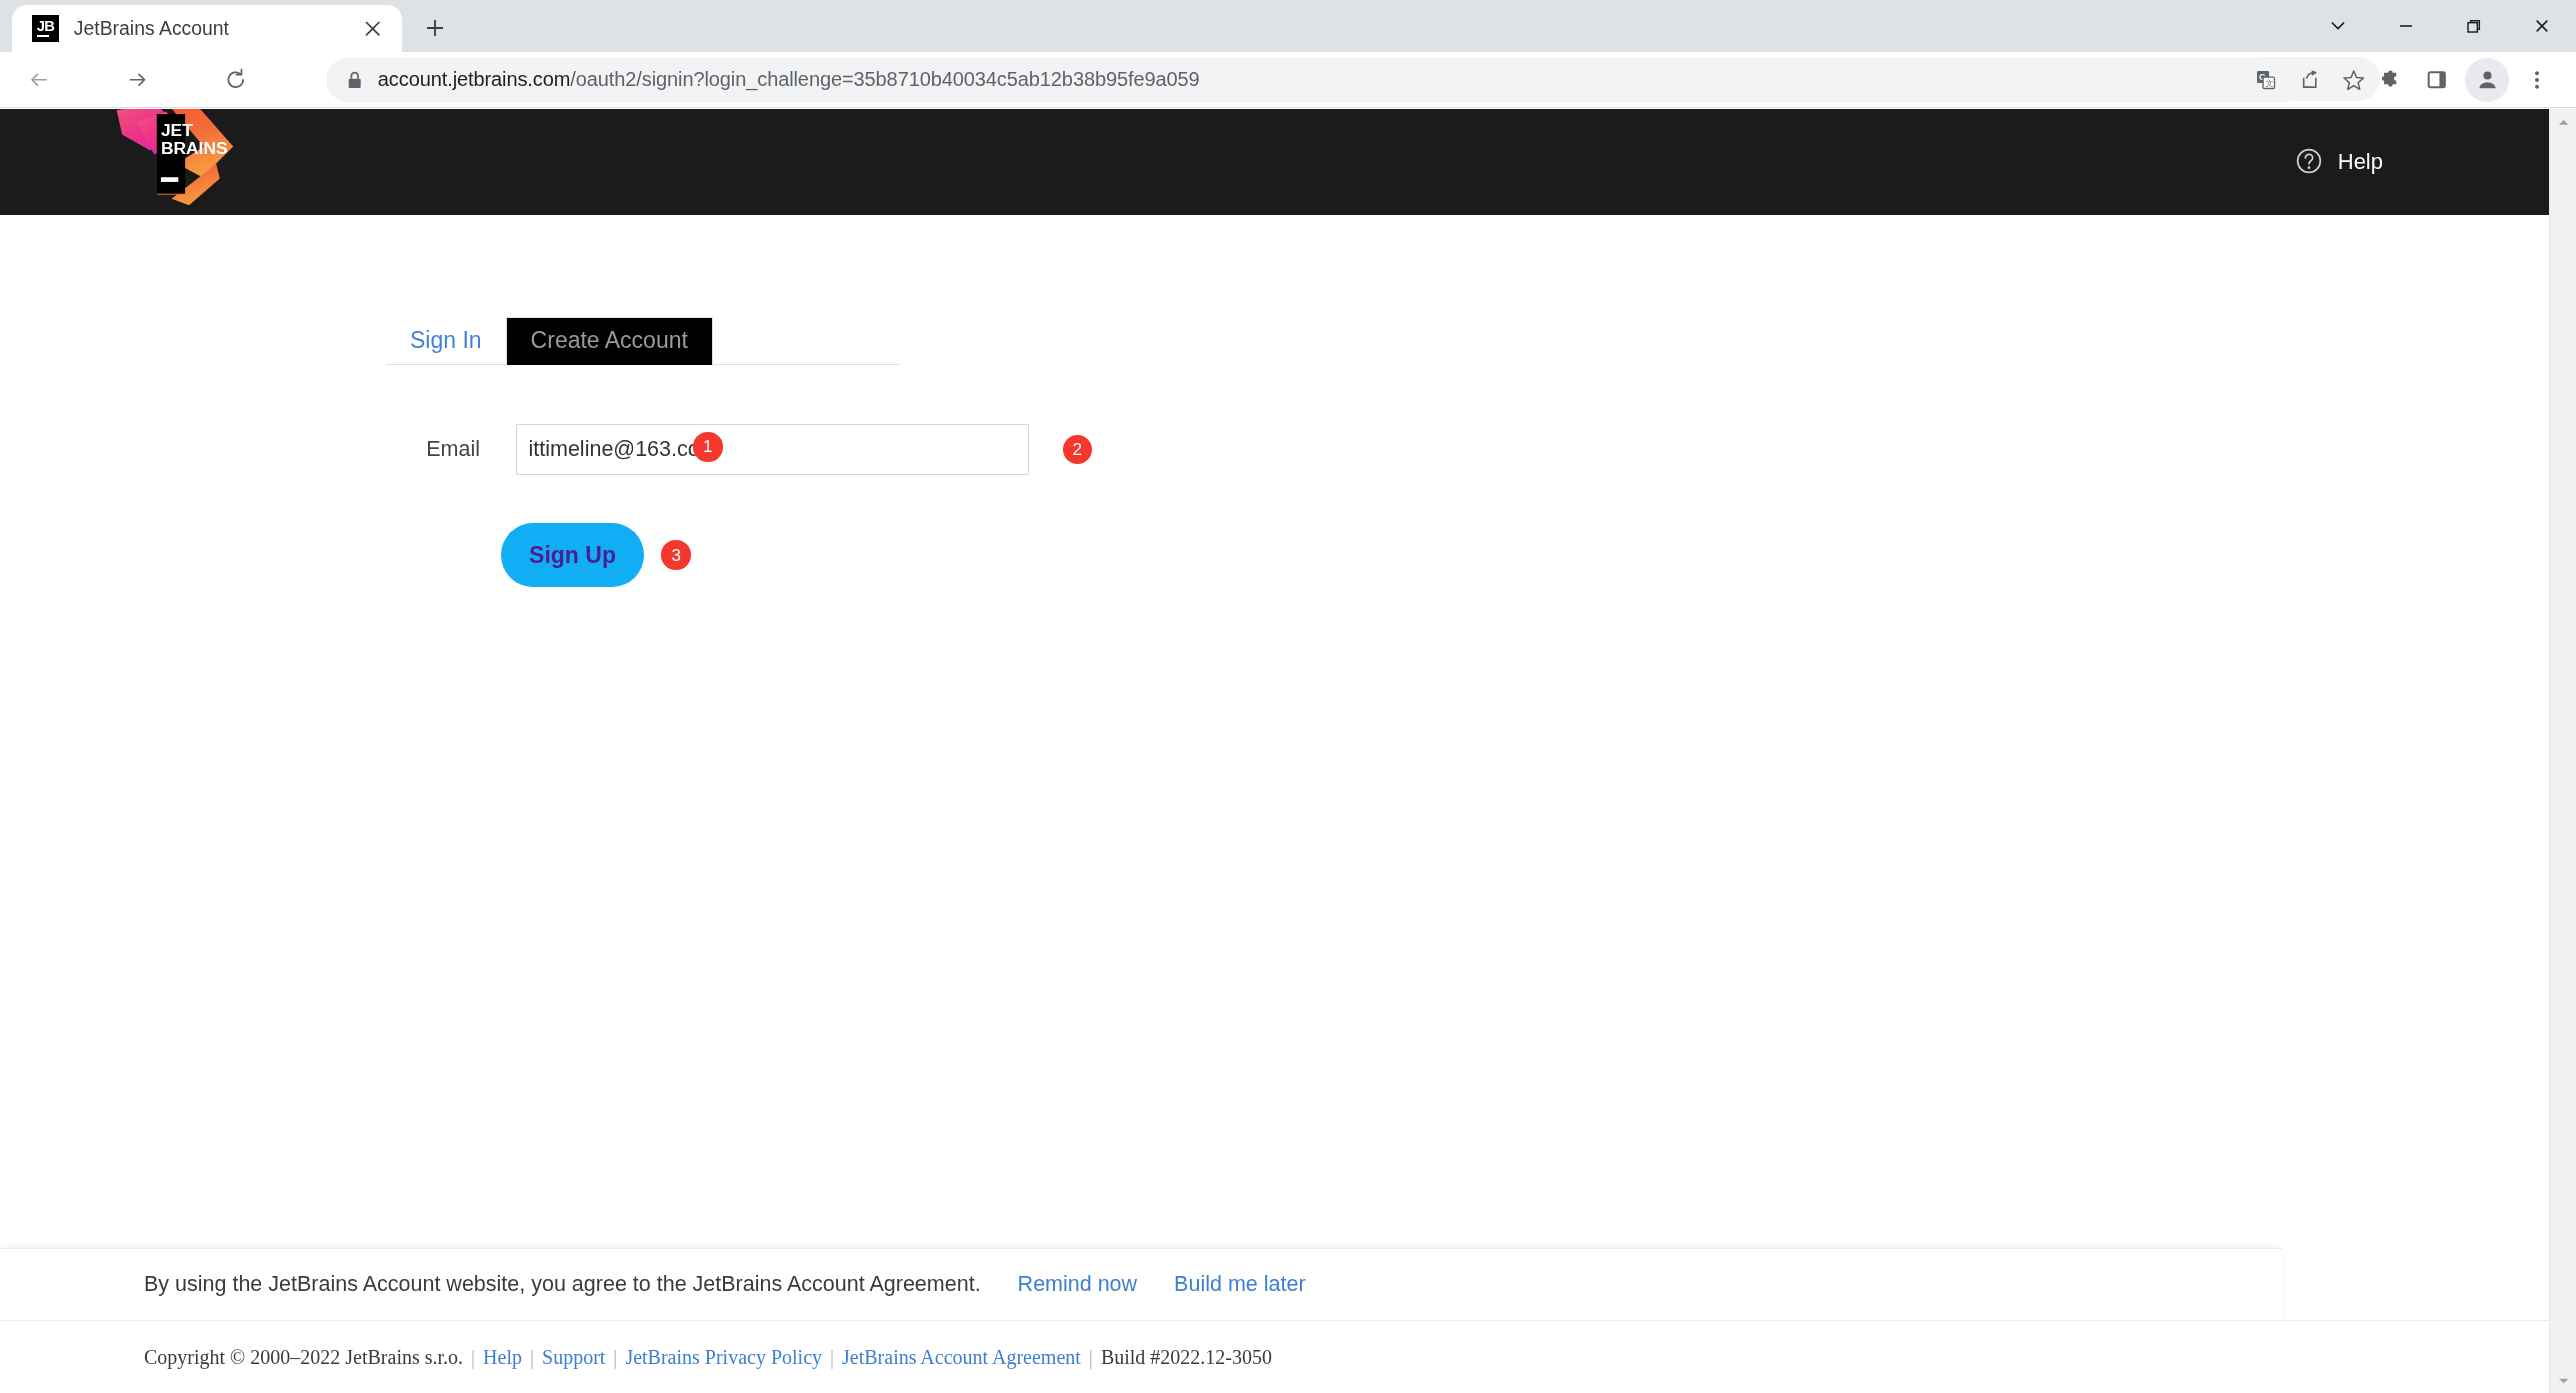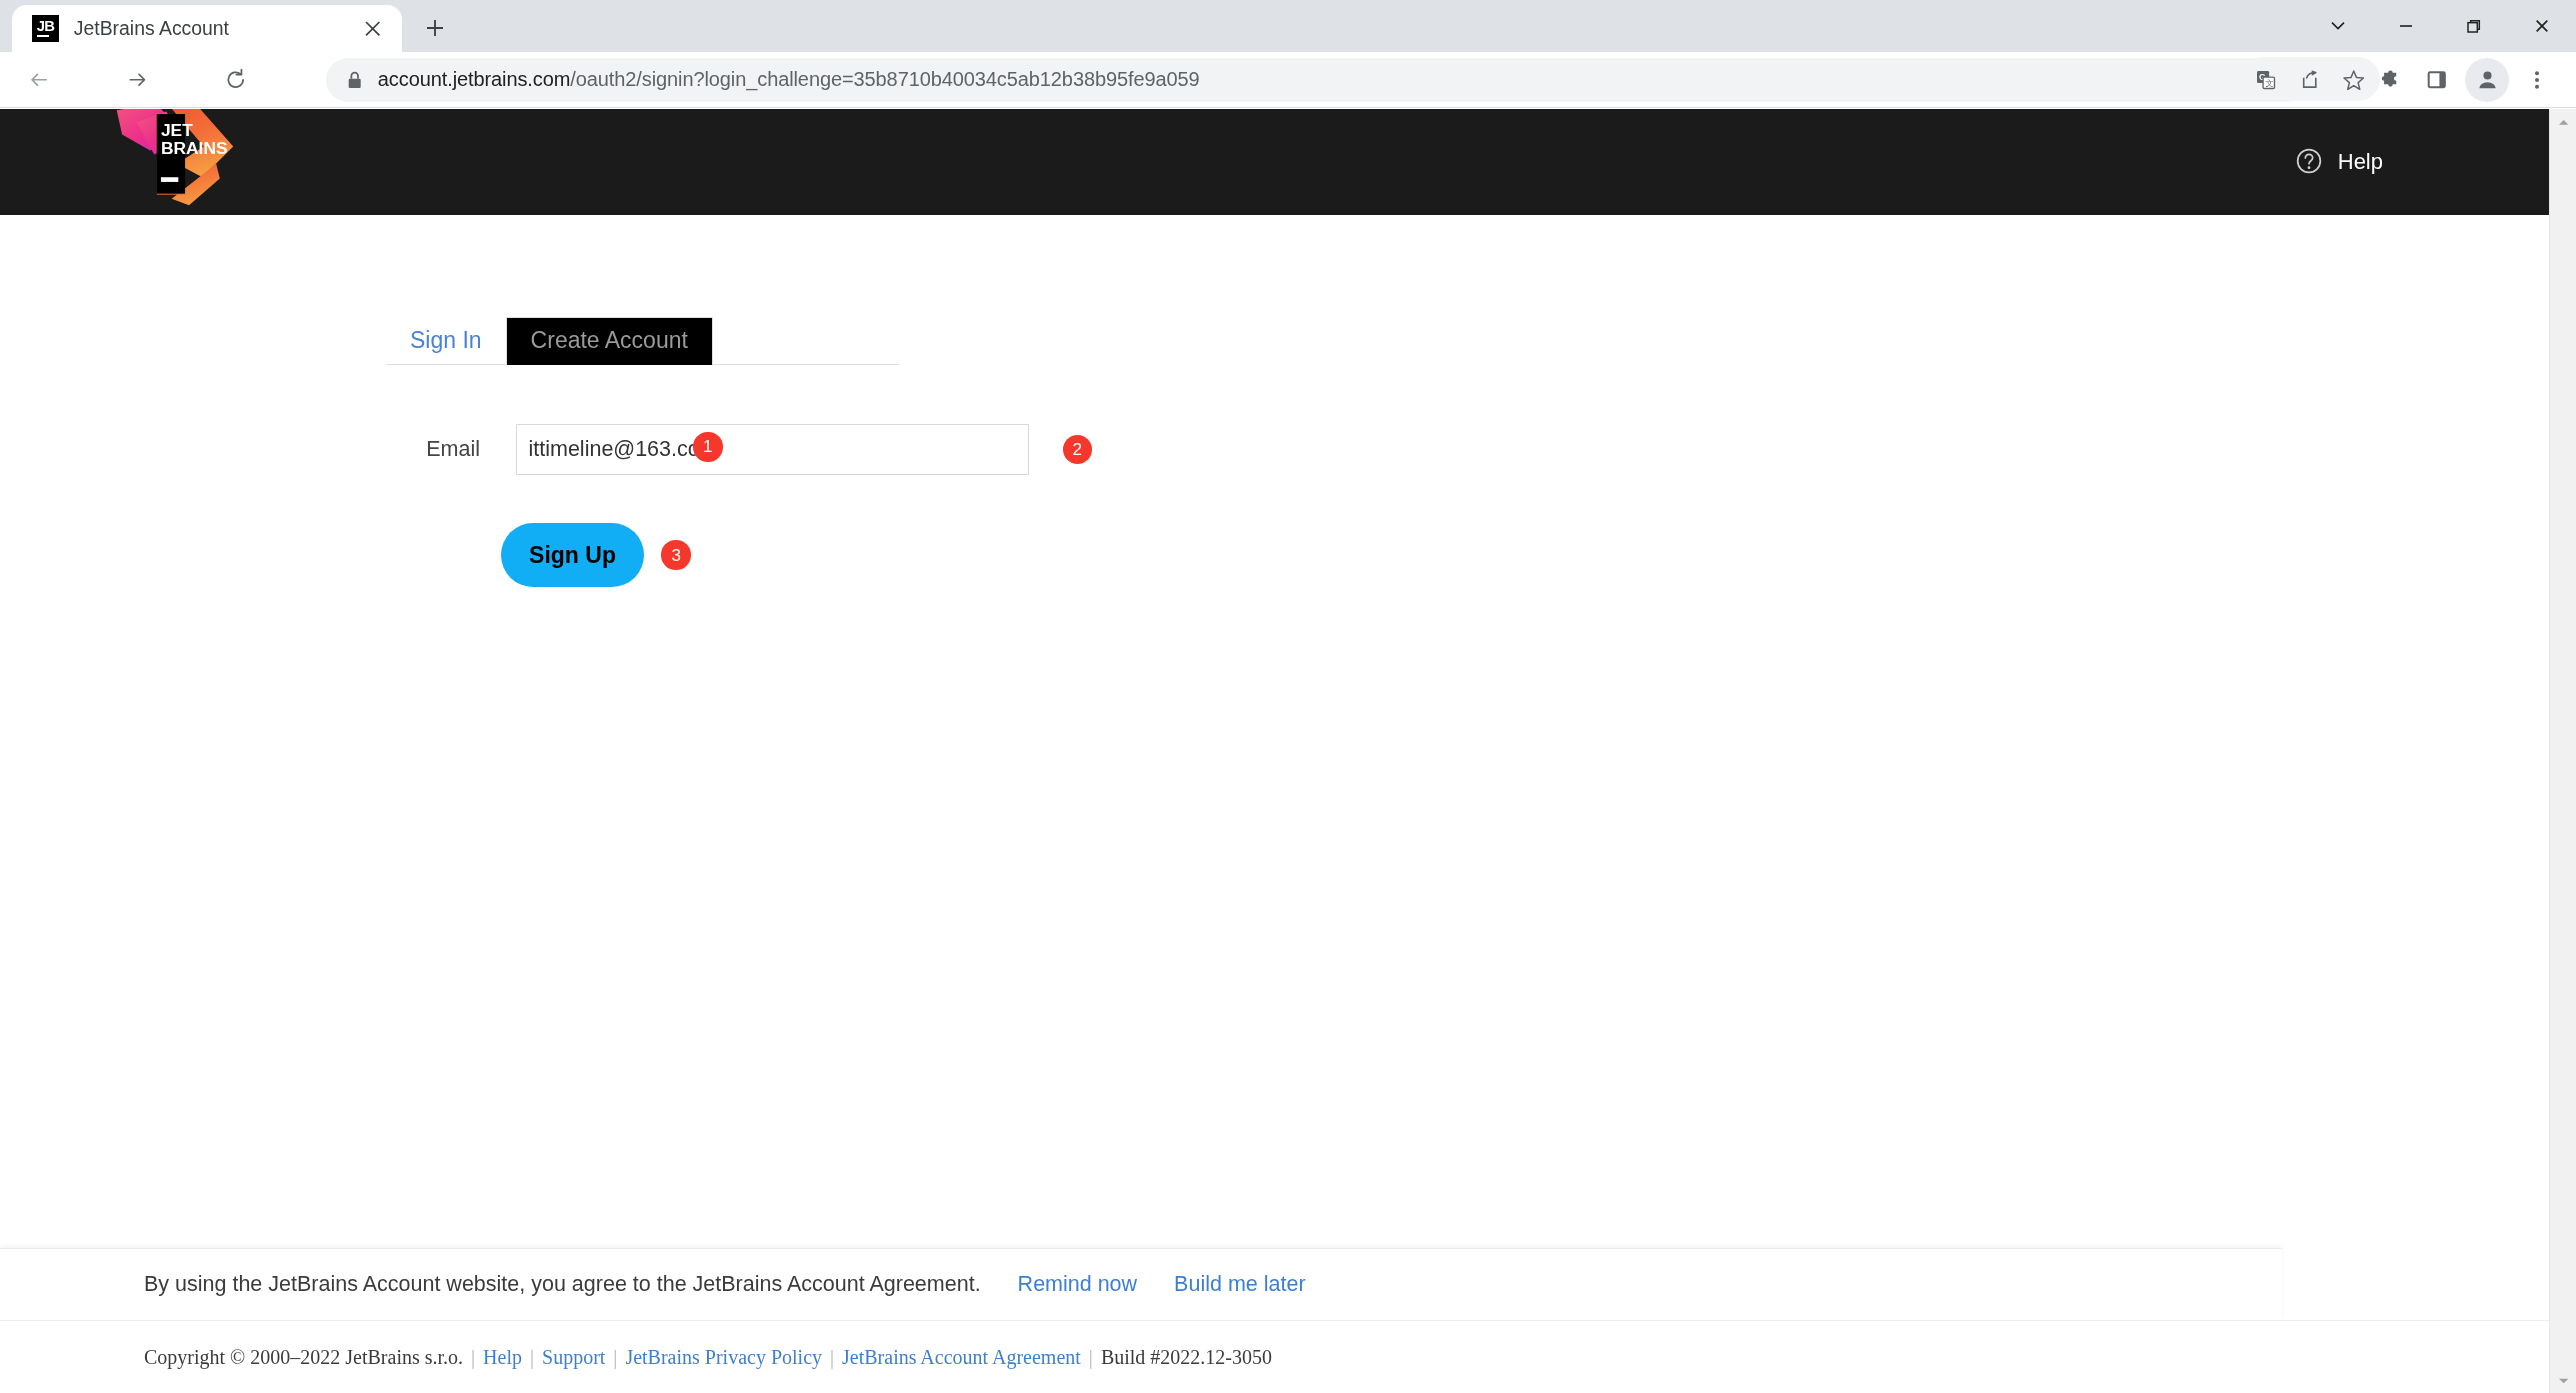--- a/index.html
+++ b/index.html
@@ -366,21 +366,21 @@
     align-items: center;
     margin-top: 48px;
     margin-left: 115px;
   }
   .signup-btn {
     width: 143px;
     height: 64px;
     border: none;
     border-radius: 32px;
     background: #11aef6;
-    color: #000000;
+    color: #4c1d95;
     font-family: "Liberation Sans", sans-serif;
     font-size: 23px;
     font-weight: bold;
     cursor: pointer;
   }
   .badge-signup { margin-left: 17.4px; }
 
   
   .agreement {
     position: absolute;

